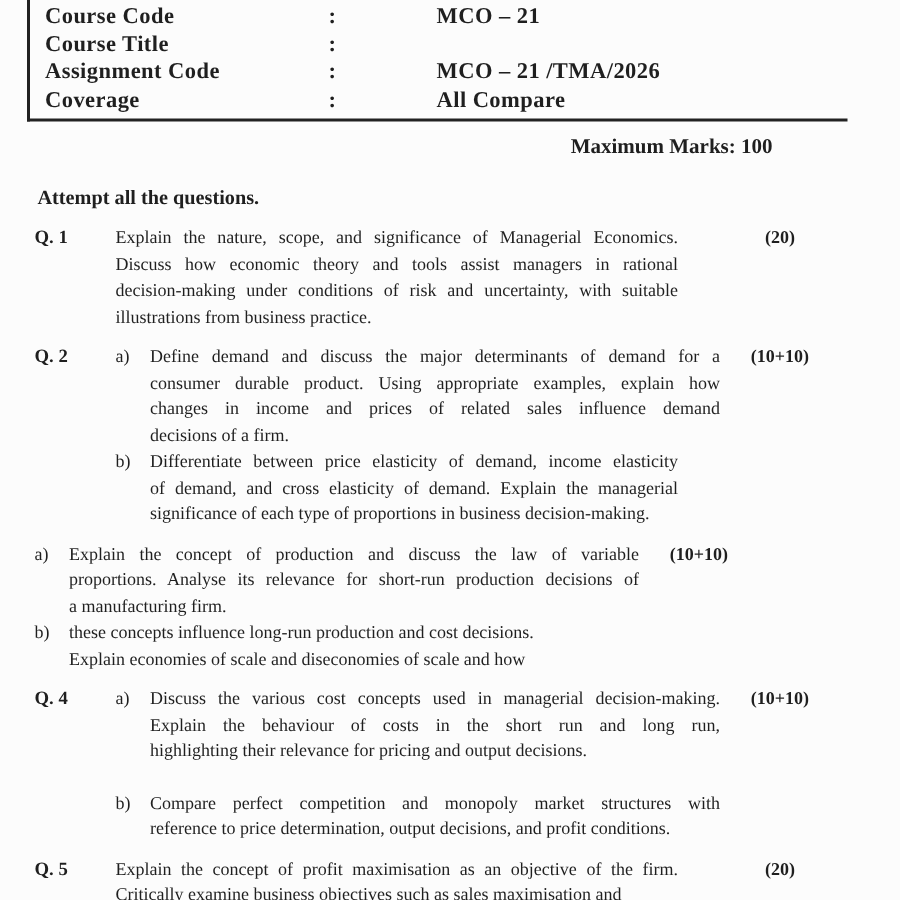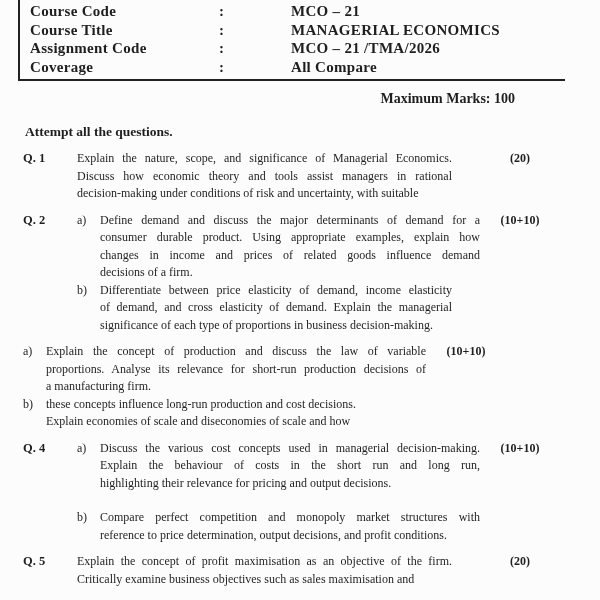--- a/index.html
+++ b/index.html
@@ -65,21 +65,20 @@
   <div class="header-table">
   <div class="ht-row">
     <div class="ht-label">Course Code</div>
     <div class="ht-sep">:</div>
     <div class="ht-value">MCO – 21</div>
   </div>
 
   <div class="ht-row">
     <div class="ht-label">Course Title</div>
     <div class="ht-sep">:</div>
-    <div class="ht-value">MANAGERIAL ECONOMICS</div>
   </div>
 
   <div class="ht-row">
     <div class="ht-label">Assignment Code</div>
     <div class="ht-sep">:</div>
     <div class="ht-value">MCO – 21 /TMA/2026</div>
   </div>
 
   <div class="ht-row">
     <div class="ht-label">Coverage</div>
@@ -94,35 +93,36 @@
 
   <div class="questions">
   <div class="q-row">
     <div class="q-num">Q. 1</div>
     <div class="q-body">
           <div class="part">
             <div class="part-text full">
               <div class="tline">Explain the nature, scope, and significance of Managerial Economics.</div>
               <div class="tline">Discuss how economic theory and tools assist managers in rational</div>
               <div class="tline">decision-making under conditions of risk and uncertainty, with suitable</div>
+              <div class="tline">illustrations from business practice.</div>
             </div>
           </div>
         </div>
     <div class="q-marks">(20)</div>
   </div>
 
   <div class="q-row">
     <div class="q-num">Q. 2</div>
     <div class="q-body">
           <div class="part">
             <div class="part-label">a)</div>
             <div class="part-text">
               <div class="tline">Define demand and discuss the major determinants of demand for a</div>
               <div class="tline">consumer durable product. Using appropriate examples, explain how</div>
-              <div class="tline">changes in income and prices of related goods influence demand</div>
+              <div class="tline">changes in income and prices of related sales influence demand</div>
               <div class="tline">decisions of a firm.</div>
             </div>
           </div>
           <div class="part">
             <div class="part-label">b)</div>
             <div class="part-text narrow">
               <div class="tline">Differentiate between price elasticity of demand, income elasticity</div>
               <div class="tline">of demand, and cross elasticity of demand. Explain the managerial</div>
               <div class="tline">significance of each type of proportions in business decision-making.</div>
             </div>

